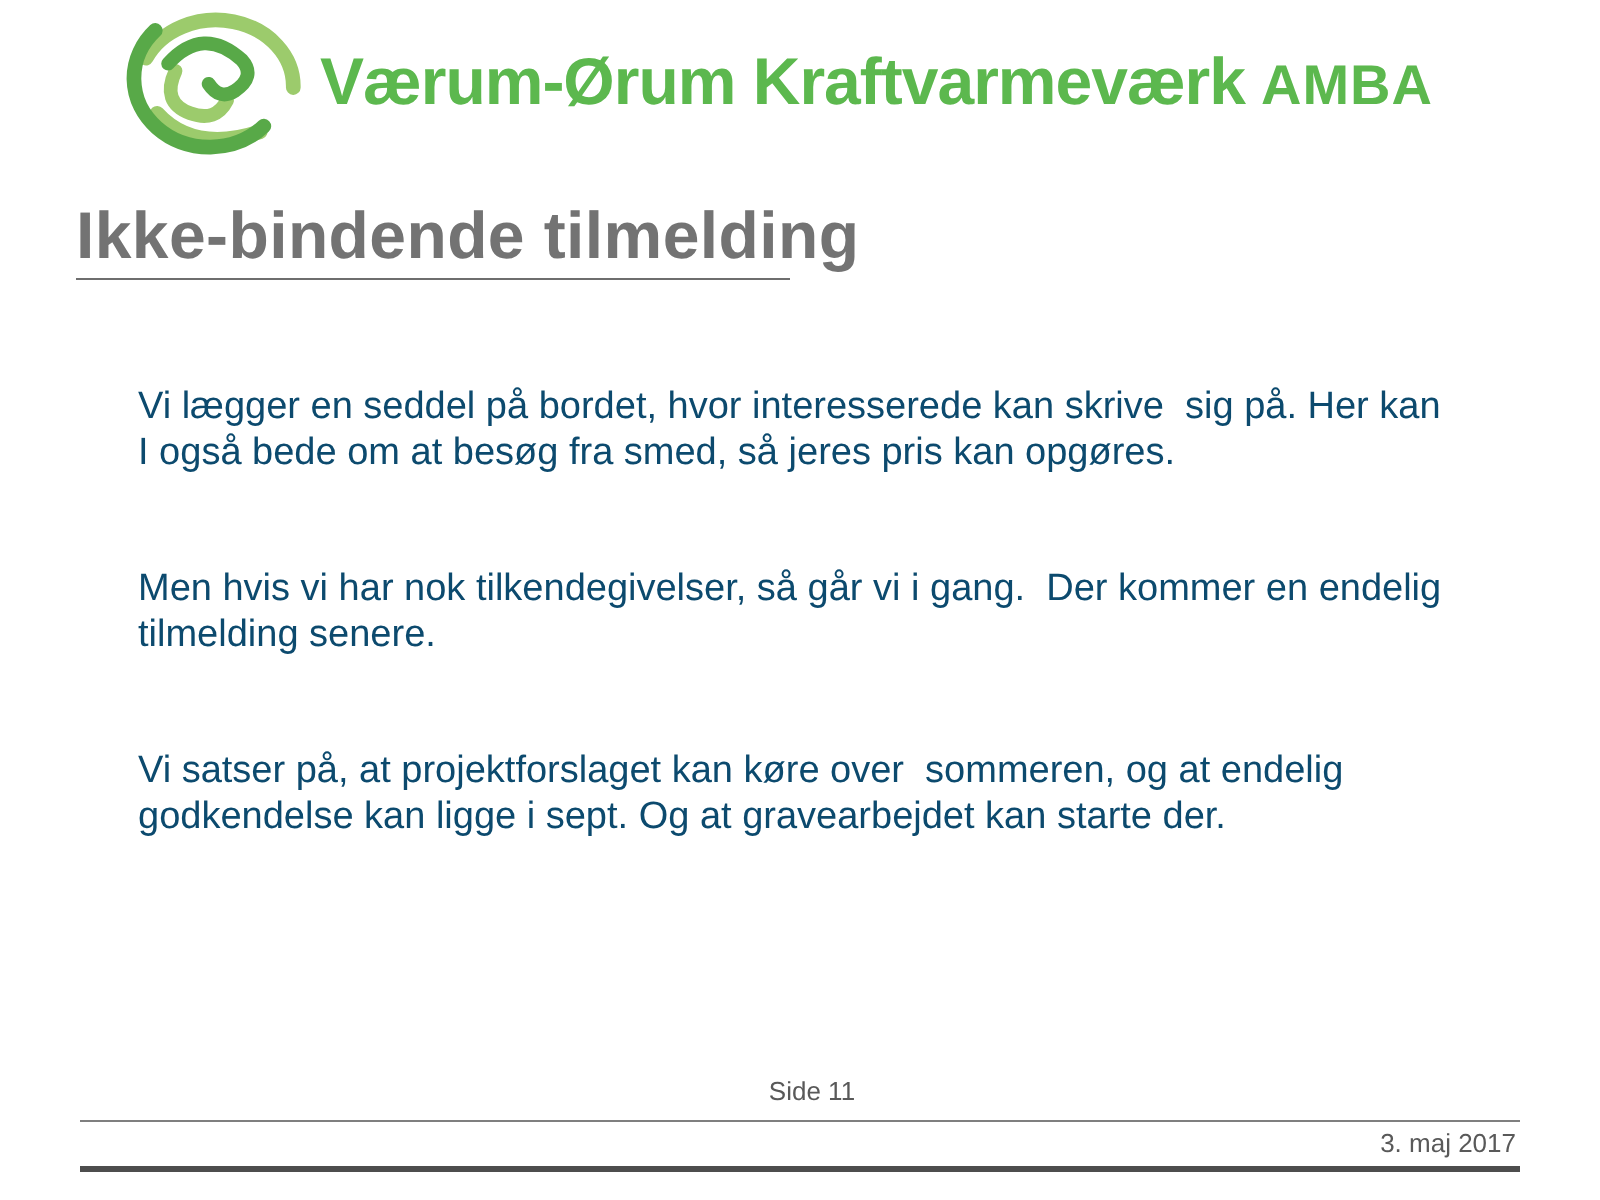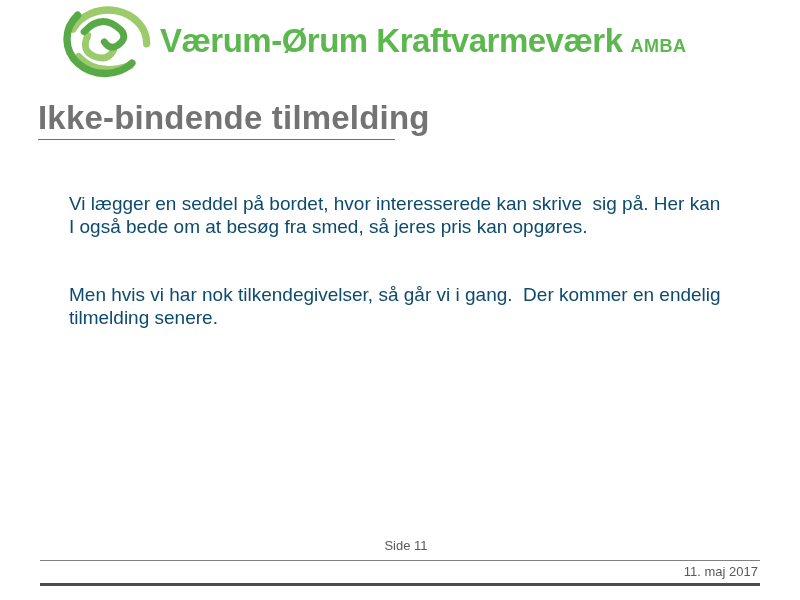--- a/index.html
+++ b/index.html
@@ -18,21 +18,21 @@
   }
   .logo svg{display:block;}
   .logo-text{
     color:#5CB84E;
     font-weight:bold;
     font-size:33px;
     letter-spacing:-0.5px;
     white-space:nowrap;
   }
   .logo-suffix{
-    font-size:18px;
+    font-size:28px;
     font-weight:bold;
     letter-spacing:0.5px;
     margin-left:8px;
   }
   
   .title{
     position:absolute;left:38px;top:101px;
     font-size:33px;line-height:34px;
     font-weight:bold;
     color:#737373;
@@ -94,18 +94,20 @@
 </div>
 
 <div class="title">Ikke-bindende tilmelding</div>
 <div class="title-rule"></div>
 
 <div class="body-text">
   <p>Vi lægger en seddel på bordet, hvor interesserede kan skrive  sig på. Her kan
 I også bede om at besøg fra smed, så jeres pris kan opgøres.</p>
   <p>Men hvis vi har nok tilkendegivelser, så går vi i gang.  Der kommer en endelig
 tilmelding senere.</p>
+  <p>Vi satser på, at projektforslaget kan køre over  sommeren, og at endelig
+godkendelse kan ligge i sept. Og at gravearbejdet kan starte der.</p>
 </div>
 
 <div class="footer-rule-thin"></div>
 <div class="footer-page">Side 11</div>
-<div class="footer-date">11. maj 2017</div>
+<div class="footer-date">3. maj 2017</div>
 <div class="footer-rule-thick"></div>
 
 </body></html>

